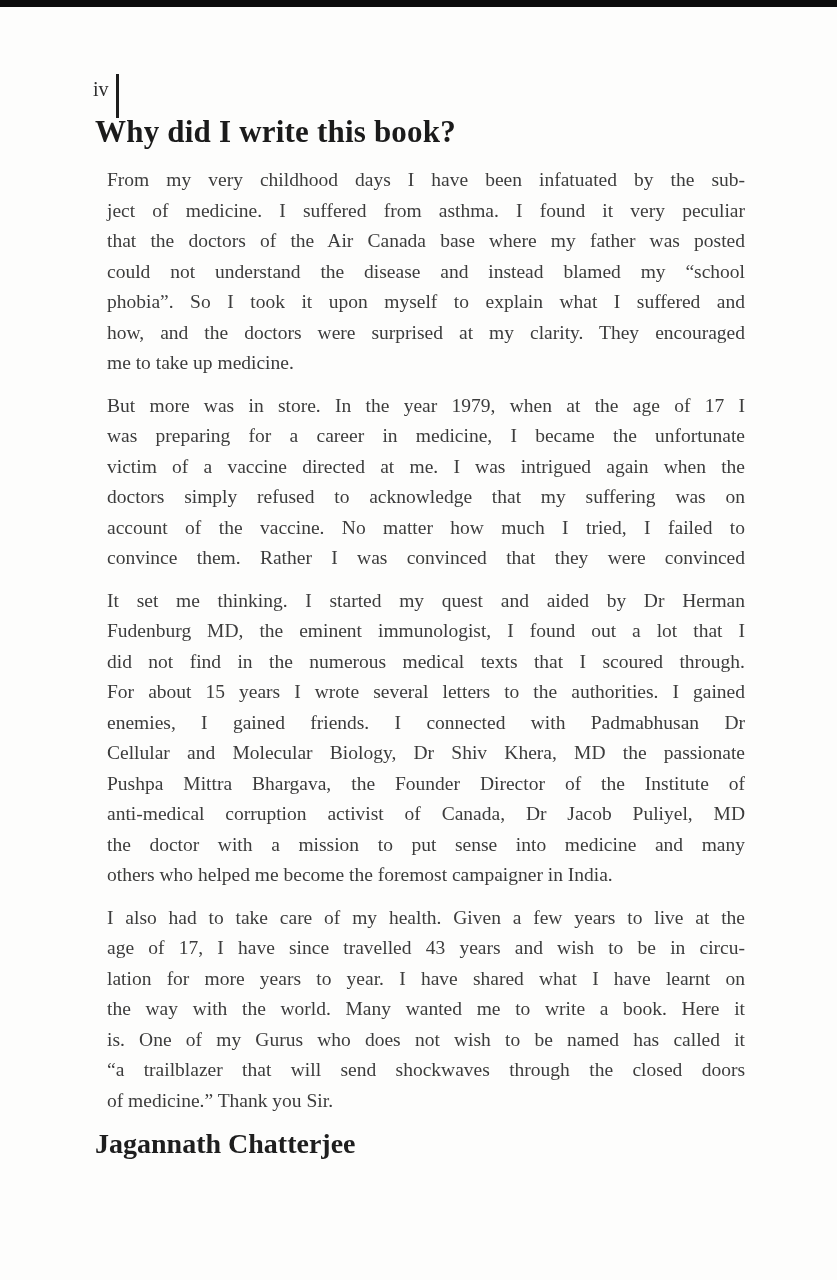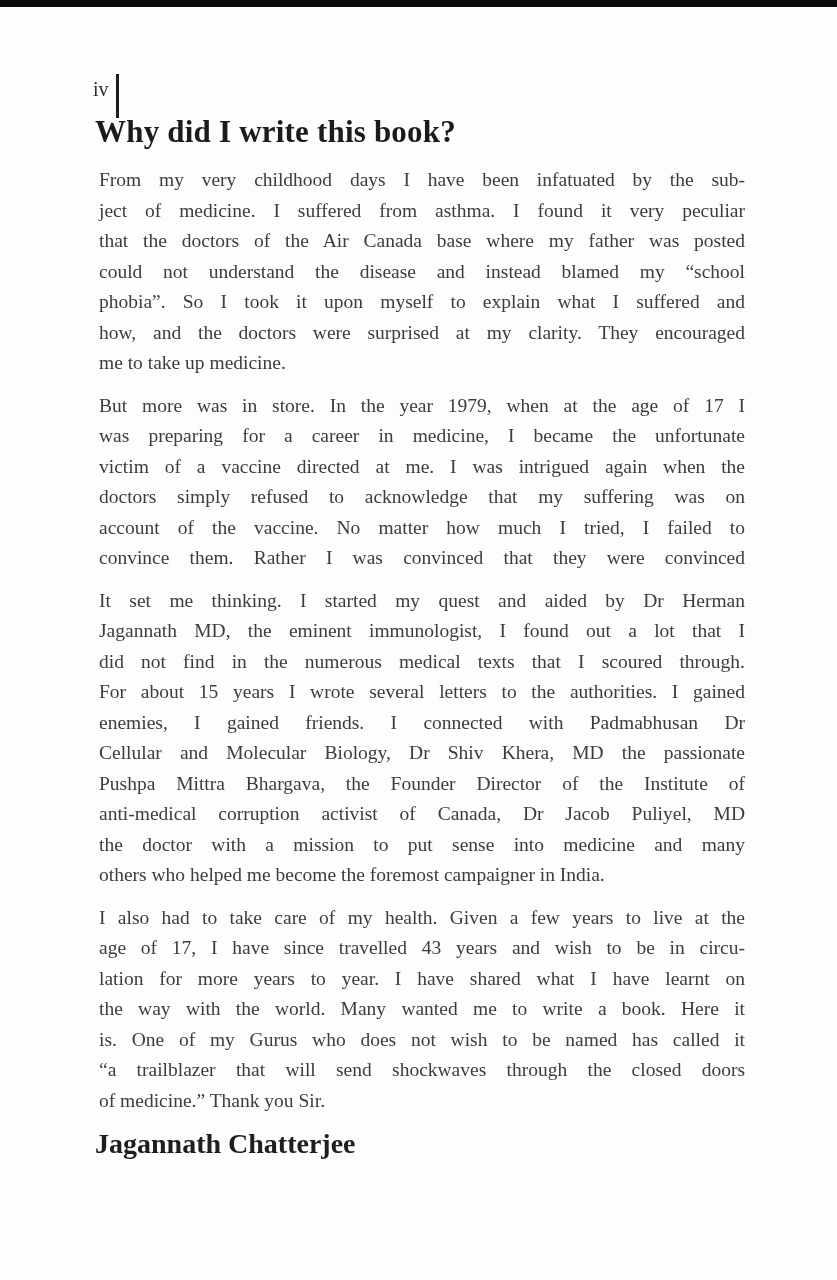--- a/index.html
+++ b/index.html
@@ -53,21 +53,21 @@
     line-height: 40px;
     font-weight: bold;
     color: #1b1b1b;
     letter-spacing: 0.2px;
   }
   .body-text {
     margin-top: 13px;
     color: #3c3c3c;
   }
   .para {
-    margin: 0 0 12px 4px;
+    margin: 0 0 12px 12px;
   }
   .line {
     font-size: 19.5px;
     line-height: 30.5px;
     text-align: justify;
     text-align-last: justify;
     white-space: normal;
     color: #3c3c3c;
   }
   .line.last {
@@ -109,21 +109,21 @@
       <div class="para">
         <div class="line">But more was in store. In the year 1979, when at the age of 17 I</div>
         <div class="line">was preparing for a career in medicine, I became the unfortunate</div>
         <div class="line">victim of a vaccine directed at me. I was intrigued again when the</div>
         <div class="line">doctors simply refused to acknowledge that my suffering was on</div>
         <div class="line">account of the vaccine. No matter how much I tried, I failed to</div>
         <div class="line">convince them. Rather I was convinced that they were convinced</div>
       </div>
       <div class="para">
         <div class="line">It set me thinking. I started my quest and aided by Dr Herman</div>
-        <div class="line">Jagannath MD, the eminent immunologist, I found out a lot that I</div>
+        <div class="line">Fudenburg MD, the eminent immunologist, I found out a lot that I</div>
         <div class="line">did not find in the numerous medical texts that I scoured through.</div>
         <div class="line">For about 15 years I wrote several letters to the authorities. I gained</div>
         <div class="line">enemies, I gained friends. I connected with Padmabhusan Dr</div>
         <div class="line">Cellular and Molecular Biology, Dr Shiv Khera, MD the passionate</div>
         <div class="line">Pushpa Mittra Bhargava, the Founder Director of the Institute of</div>
         <div class="line">anti-medical corruption activist of Canada, Dr Jacob Puliyel, MD</div>
         <div class="line">the doctor with a mission to put sense into medicine and many</div>
         <div class="line last">others who helped me become the foremost campaigner in India.</div>
       </div>
       <div class="para">

